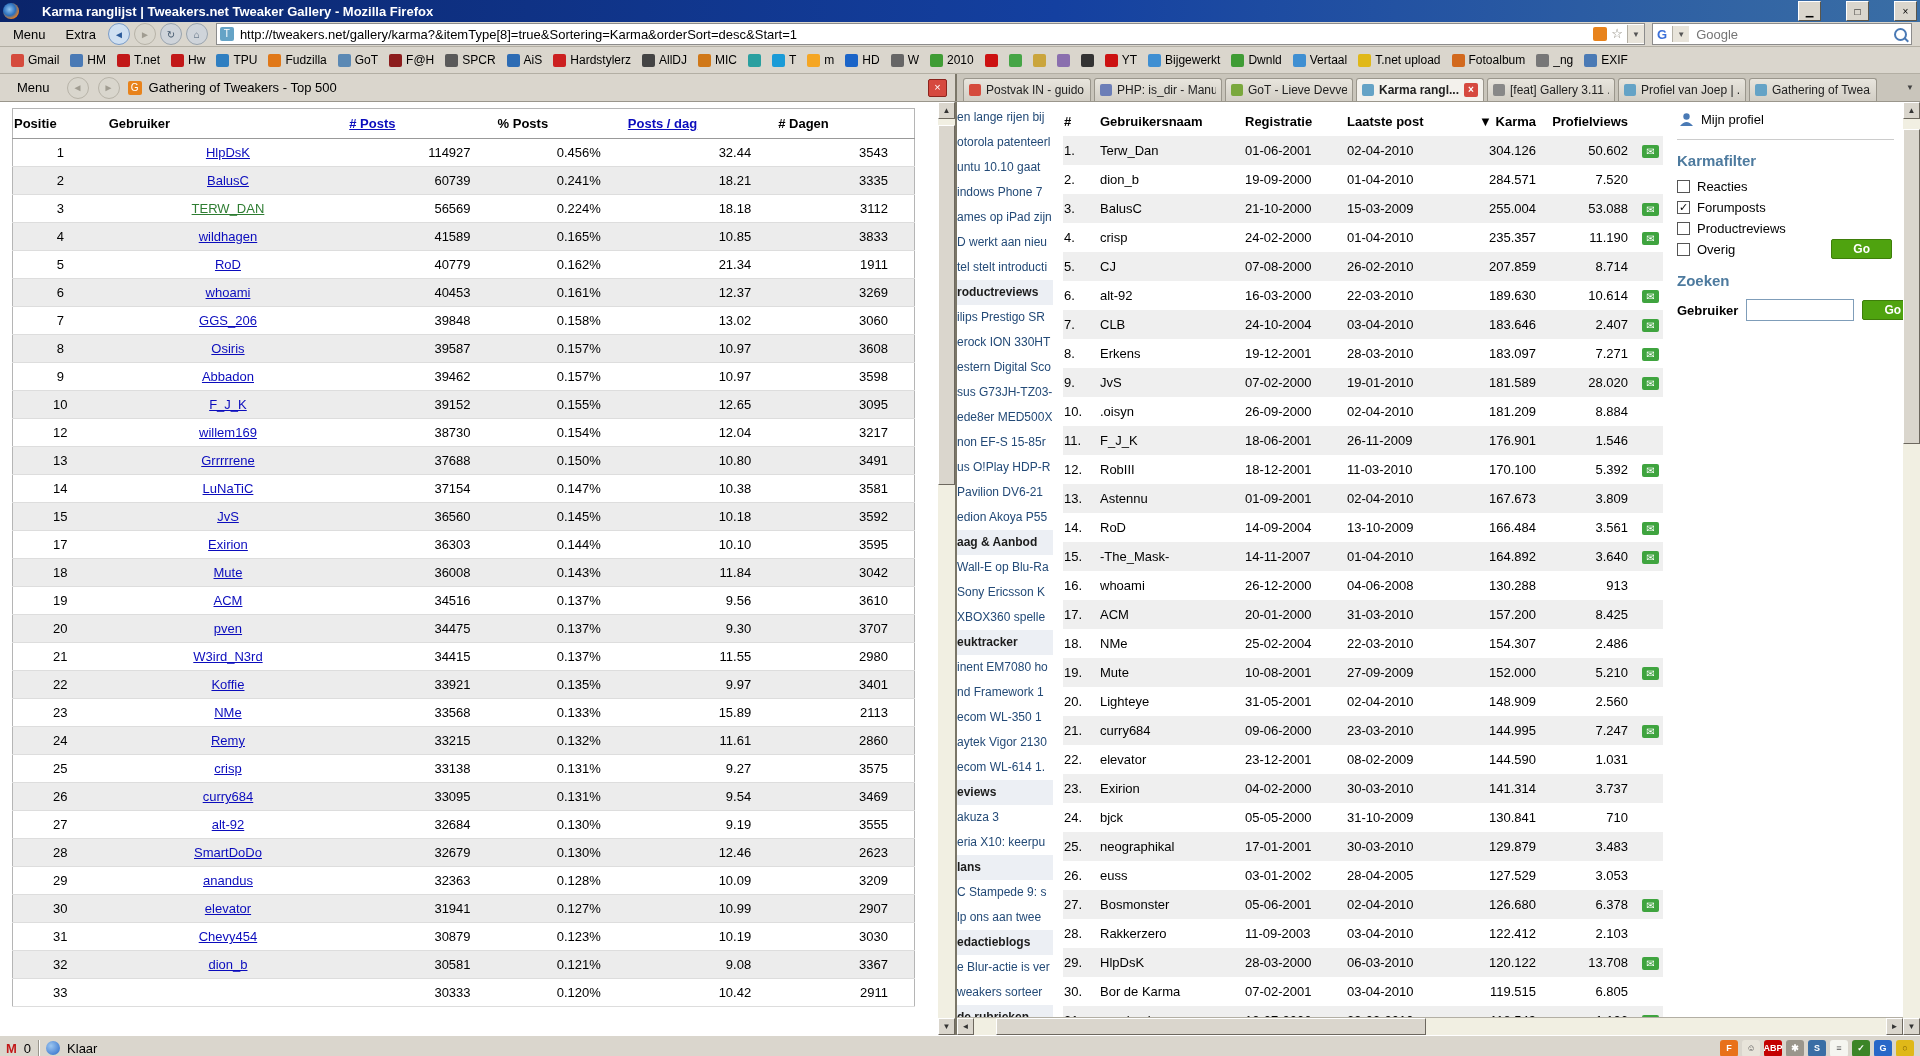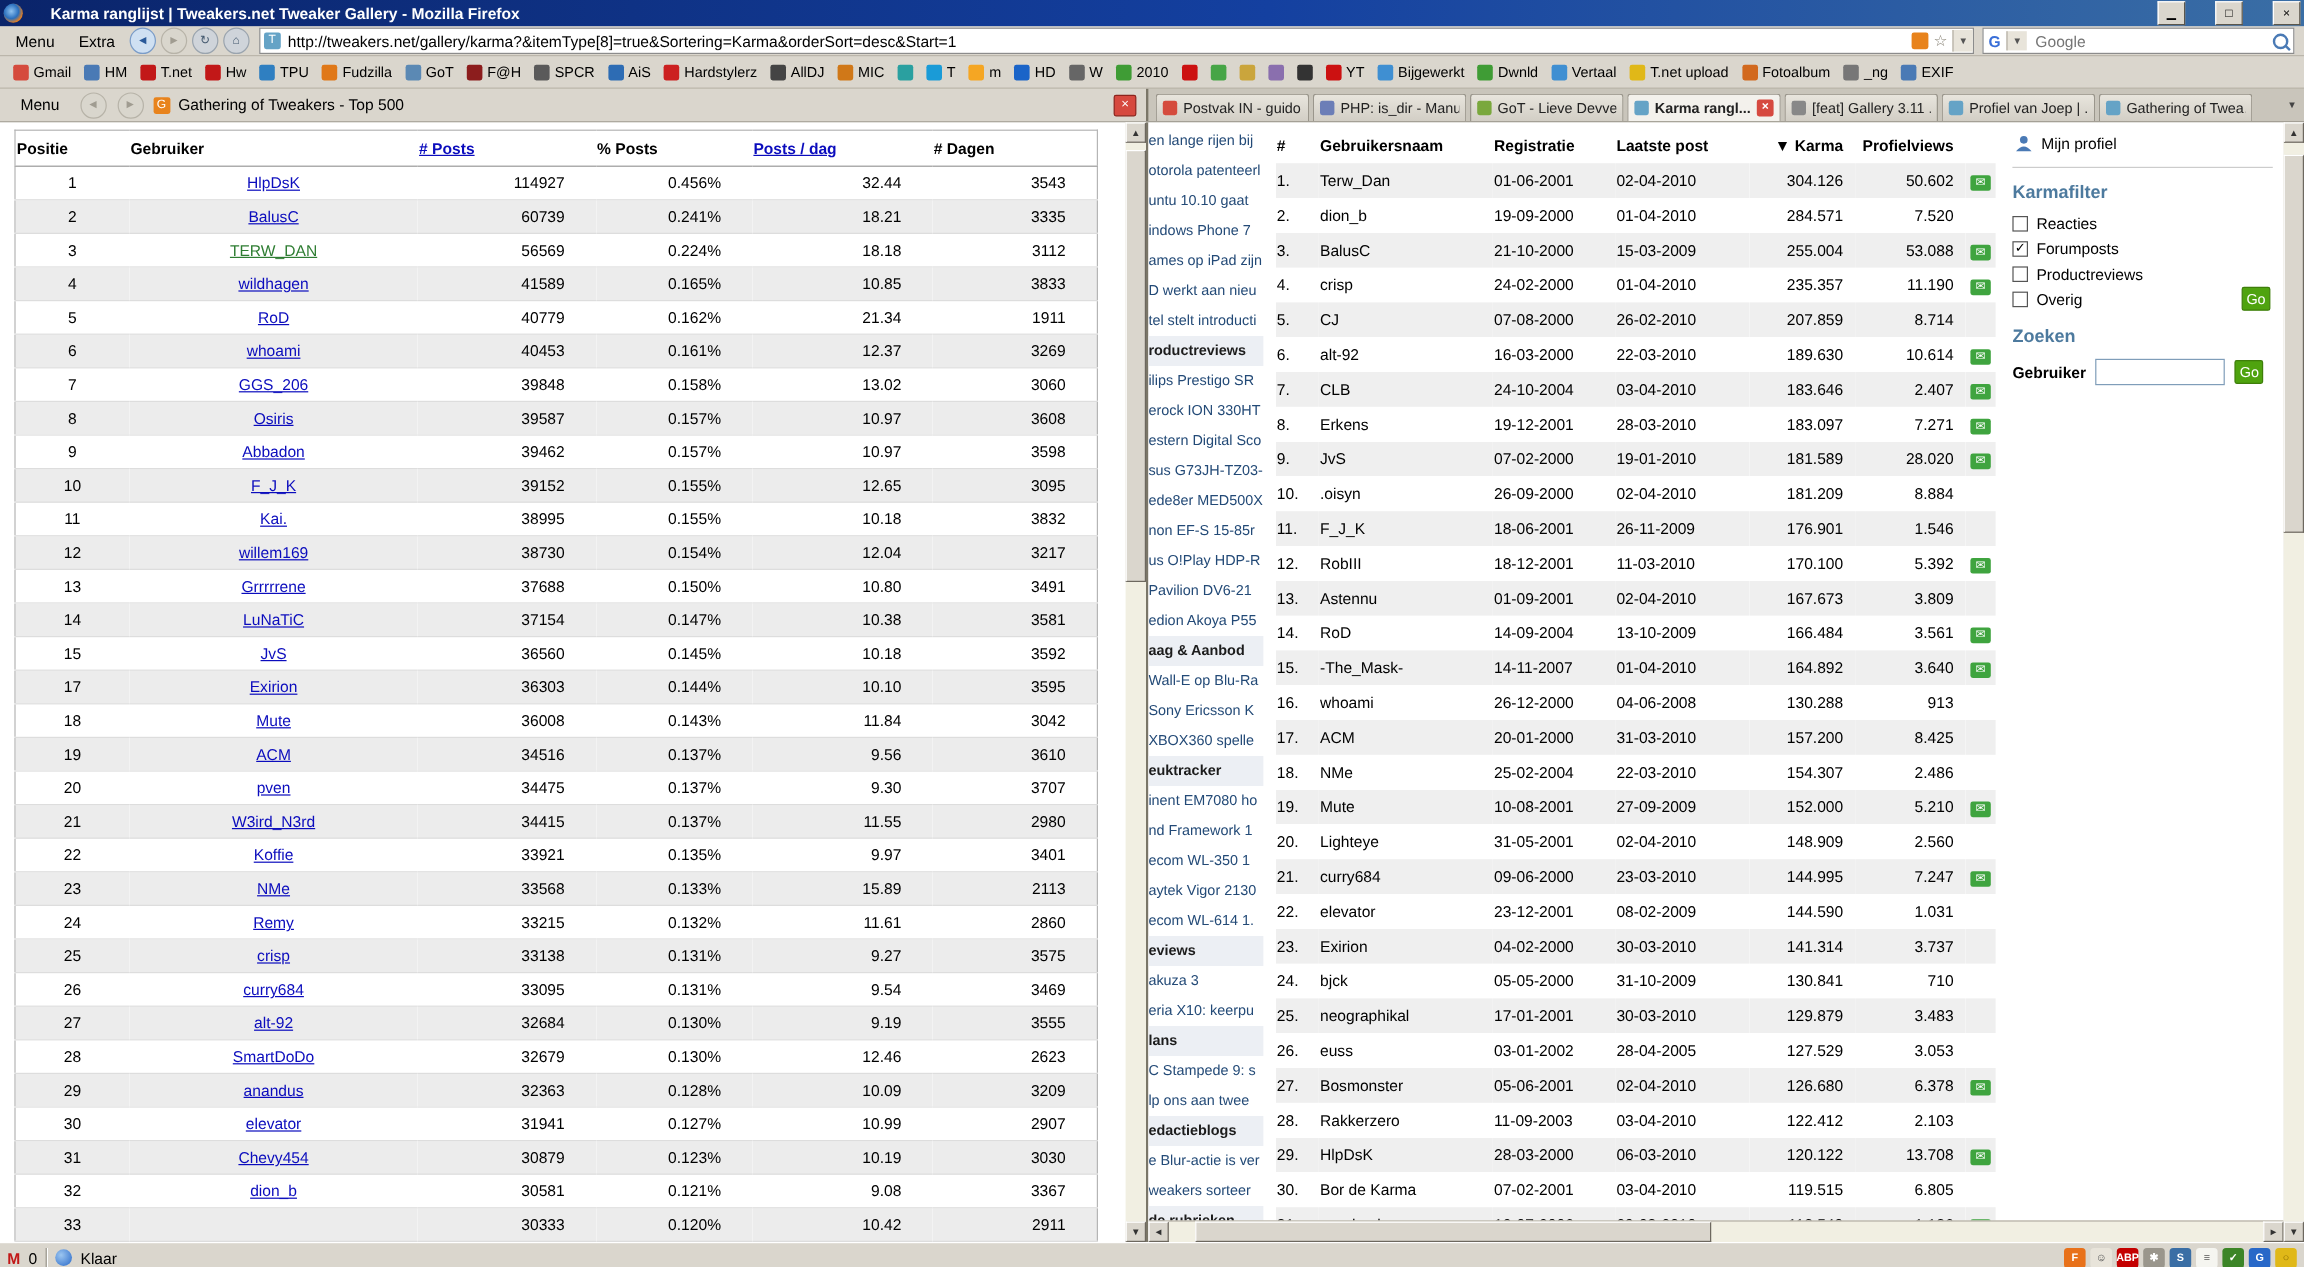--- a/index.html
+++ b/index.html
@@ -89,21 +89,21 @@
            line-height:13px;text-align:center;border-radius:2px;}
   .m{text-align:center;}
   
   .sidebar{width:240px;min-width:240px;box-sizing:border-box;padding:8px 0 0 14px;font-size:13px;}
   .profile{display:flex;align-items:center;gap:7px;padding:2px 0 12px 2px;border-bottom:1px solid #ccc;width:215px;}
   .side-h{color:#4d7a9e;font-size:15px;font-weight:bold;margin:12px 0 7px;}
   .filter-block{position:relative;width:215px;}
   .filter-row{display:flex;align-items:center;gap:7px;height:21px;}
   .cb{width:13px;height:13px;box-sizing:border-box;background:#fff;border:1px solid #555;font-size:11px;
       line-height:11px;text-align:center;color:#000;flex:none;}
-  .go-btn{background:#4fa30f;color:#fff;font-weight:normal;font-size:12px;padding:2px 3px;border-radius:2px;
+  .go-btn{background:#4fa30f;color:#fff;font-weight:bold;font-size:12px;padding:2px 21px;border-radius:2px;
           border:1px solid #3e7e0a;cursor:pointer;}
   .filter-go{position:absolute;right:0;bottom:1px;}
   .zoek-row{display:flex;align-items:center;gap:8px;width:222px;margin-top:10px;}
   .zoek-lbl{font-weight:bold;}
   .txt-input{width:100px;height:18px;border:1px solid #7f9db9;font-size:12px;font-family:inherit;padding:1px 3px;}
   
   .vscroll{width:17px;min-width:17px;background:#f1efe2;display:flex;flex-direction:column;}
   .sb-btn{height:17px;width:17px;box-sizing:border-box;background:#dad6cd;border:1px solid;
           border-color:#fff #6d685f #6d685f #fff;display:flex;align-items:center;justify-content:center;
           font-size:8px;color:#333;flex:none;}
@@ -424,28 +424,20 @@
                 <td class="r">10.97</td>
                 <td class="r">3598</td>
               </tr>
               <tr>
                 <td class="c">10</td>
                 <td class="c"><span class="ulink">F_J_K</span></td>
                 <td class="r">39152</td>
                 <td class="r">0.155%</td>
                 <td class="r">12.65</td>
                 <td class="r">3095</td>
-              </tr>
-              <tr>
-                <td class="c">11</td>
-                <td class="c"><span class="ulink">Kai.</span></td>
-                <td class="r">38995</td>
-                <td class="r">0.155%</td>
-                <td class="r">10.18</td>
-                <td class="r">3832</td>
               </tr>
               <tr>
                 <td class="c">12</td>
                 <td class="c"><span class="ulink">willem169</span></td>
                 <td class="r">38730</td>
                 <td class="r">0.154%</td>
                 <td class="r">12.04</td>
                 <td class="r">3217</td>
               </tr>
               <tr>

